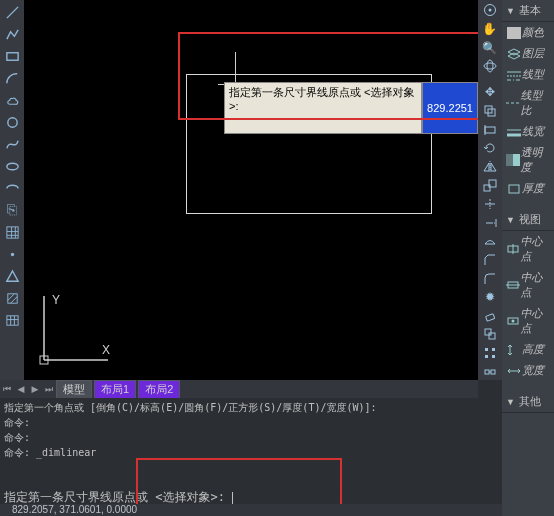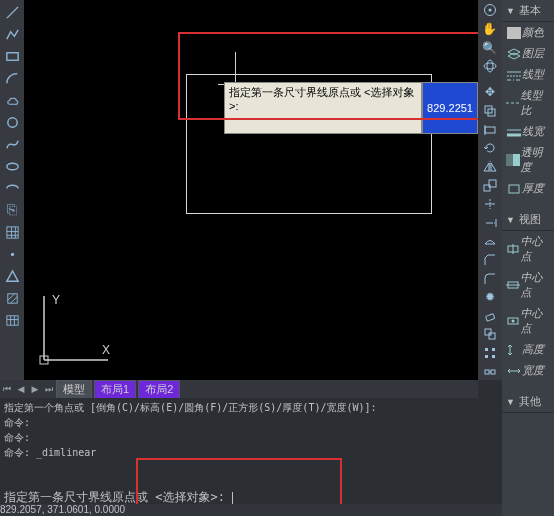--- a/index.html
+++ b/index.html
@@ -183,21 +183,21 @@
 .cursor-bar { display: inline-block; width: 1px; height: 12px; background: #c0c0c0; vertical-align: middle; }
 .status-bar {
   position: absolute;
   left: 0;
   top: 504px;
   width: 502px;
   height: 12px;
   background: #32353b;
   font-size: 10px;
   color: #bfc2c8;
-  padding: 0 0;
+  padding: 0 12px;
   line-height: 12px;
 }
 </style>
 </head>
 <body>
 
 <div class="left-toolbar">
   <div class="tool-icon">
       <svg viewBox="0 0 16 16">
         <line x1="2" y1="14" x2="14" y2="2" stroke="#8eb5d6" stroke-width="1.5"></line>

